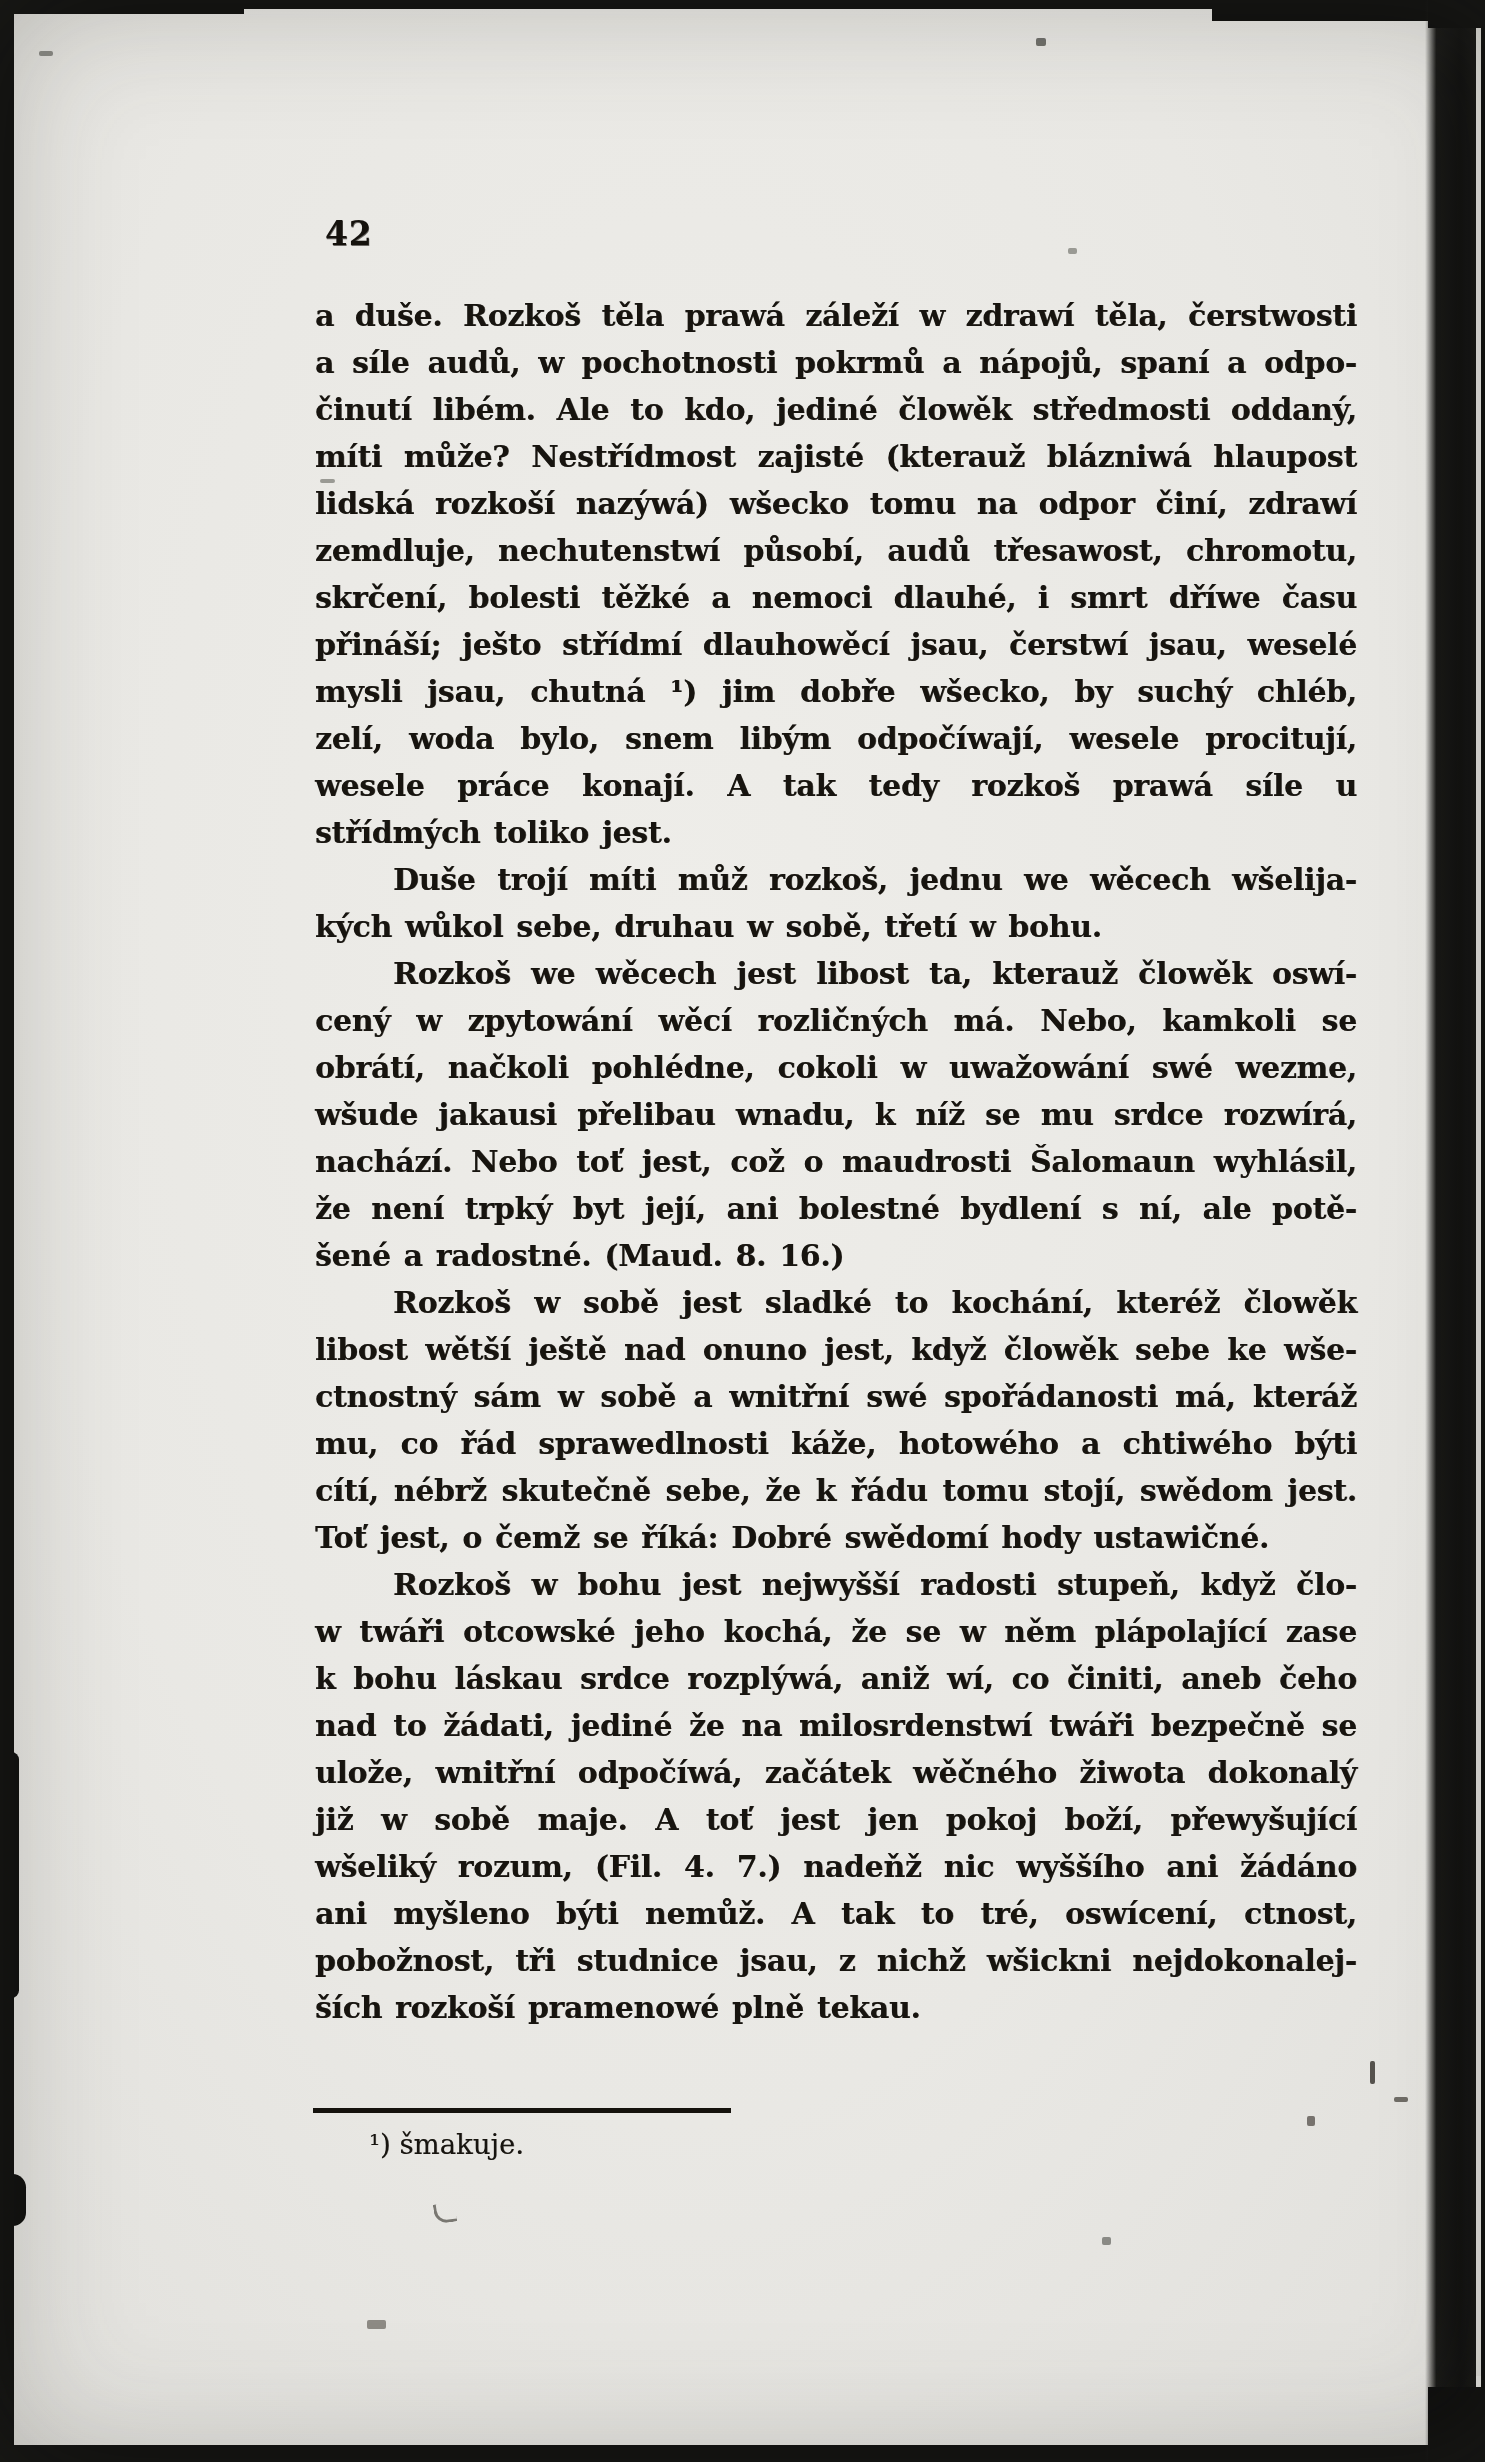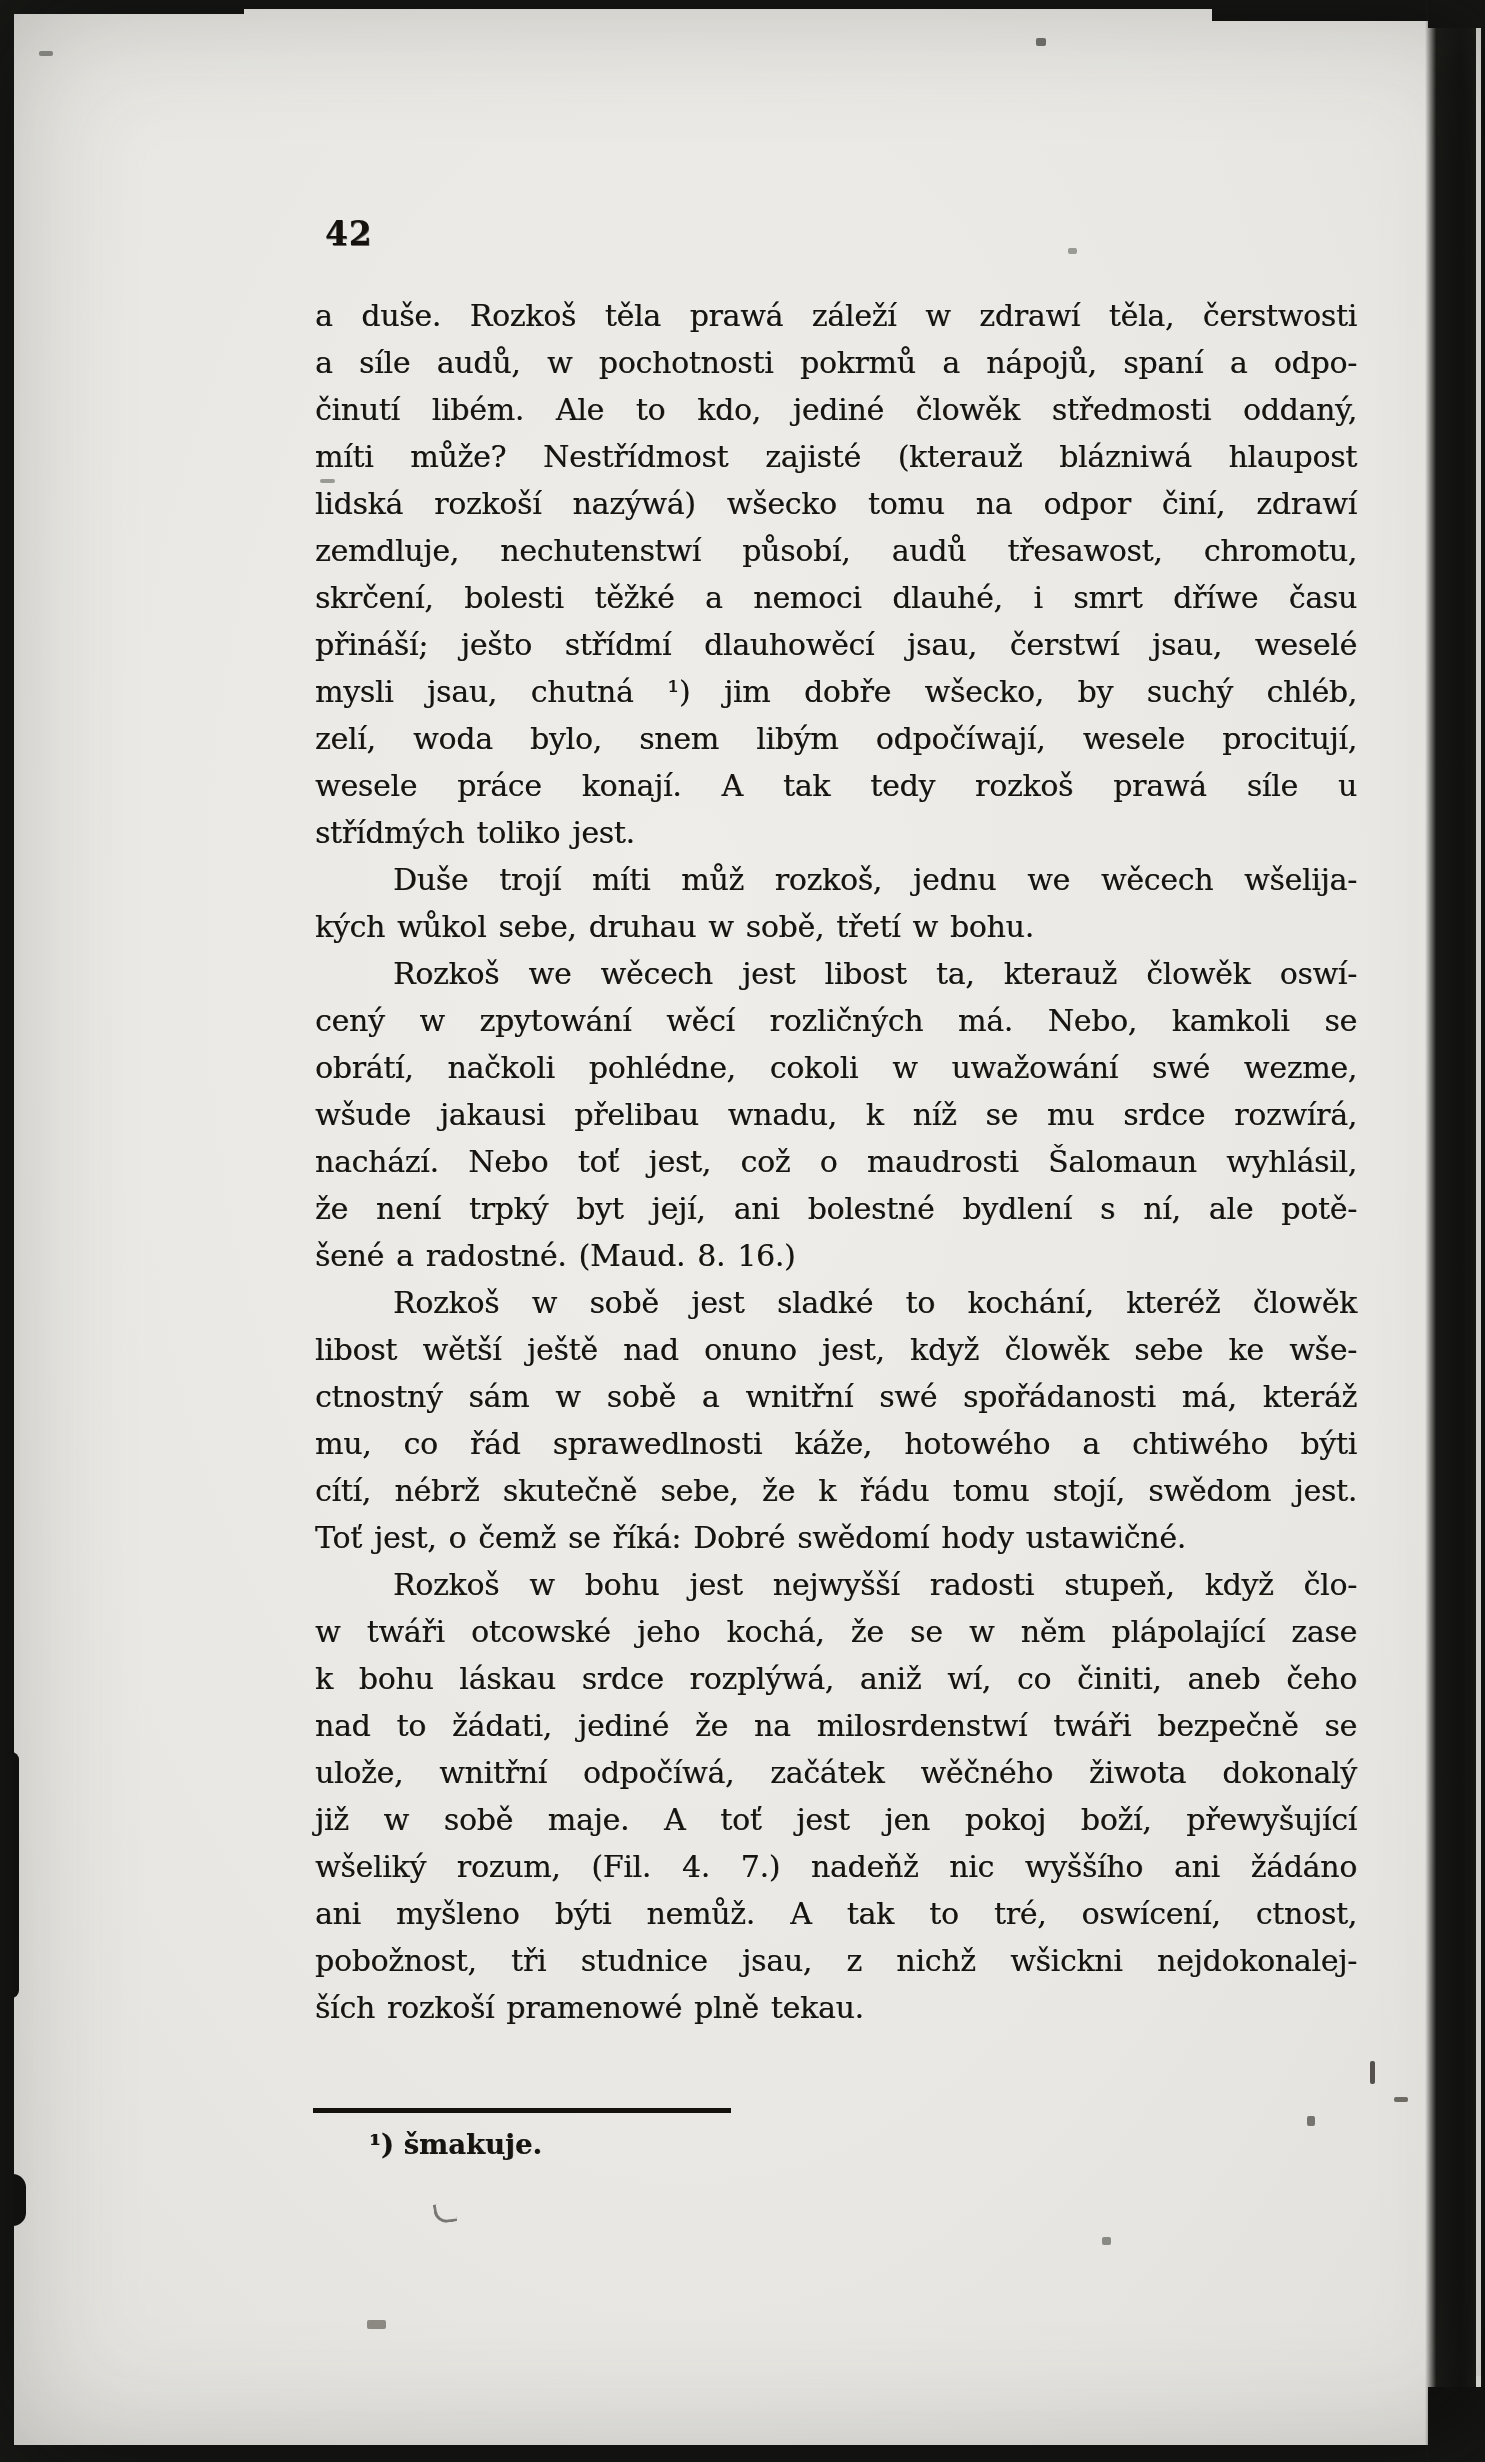--- a/index.html
+++ b/index.html
@@ -14,31 +14,31 @@
   }
   .vignette{position:absolute;inset:0;box-shadow:inset 0 0 133px rgba(62,60,54,.28);pointer-events:none;}
   .page-number{
     position:absolute;left:325px;top:214px;
     font-size:33px;font-weight:700;color:#15120d;
     letter-spacing:0.9px;
     text-shadow:0.5px 0.5px 0 rgba(21,18,13,.6);
   }
   .text-block{
     position:absolute;left:315px;top:292px;width:1042px;
-    font-size:30px;font-weight:400;color:#17140f;
+    font-size:30px;font-weight:700;color:#17140f;
     line-height:47px;letter-spacing:-0.3px;word-spacing:2.8px;
     text-shadow:0.4px 0.4px 0 rgba(23,20,15,.55);
   }
   .line{text-align:justify;text-align-last:justify;white-space:normal;}
   .line.last{text-align-last:left;}
   .line.indent{text-indent:78px;}
   .footnote-rule{position:absolute;left:313px;top:2108px;width:418px;height:4.7px;background:#15120d;}
   .footnote{
     position:absolute;left:369px;top:2123px;
-    font-size:27.5px;font-weight:700;color:#17140f;line-height:42px;
+    font-size:27.5px;font-weight:400;color:#17140f;line-height:42px;
     text-shadow:0.4px 0.4px 0 rgba(23,20,15,.5);
   }
   .bar{position:absolute;background:#0d0d0c;}
   .gutter{
     position:absolute;left:1425px;top:0;width:51px;height:2462px;
     background:linear-gradient(to right, rgba(16,16,15,0) 0%, #171715 22%, #0f0f0e 70%, #141412 100%);
   }
   .gutter-sliver{position:absolute;left:1470px;top:26.5px;width:12.3px;height:2349px;background:#d9d8d3;}
   .edge-dark{position:absolute;left:1481px;top:0;width:4.7px;height:2462px;background:#0c0c0b;}
   .mark{position:absolute;border-radius:1.9px;}

